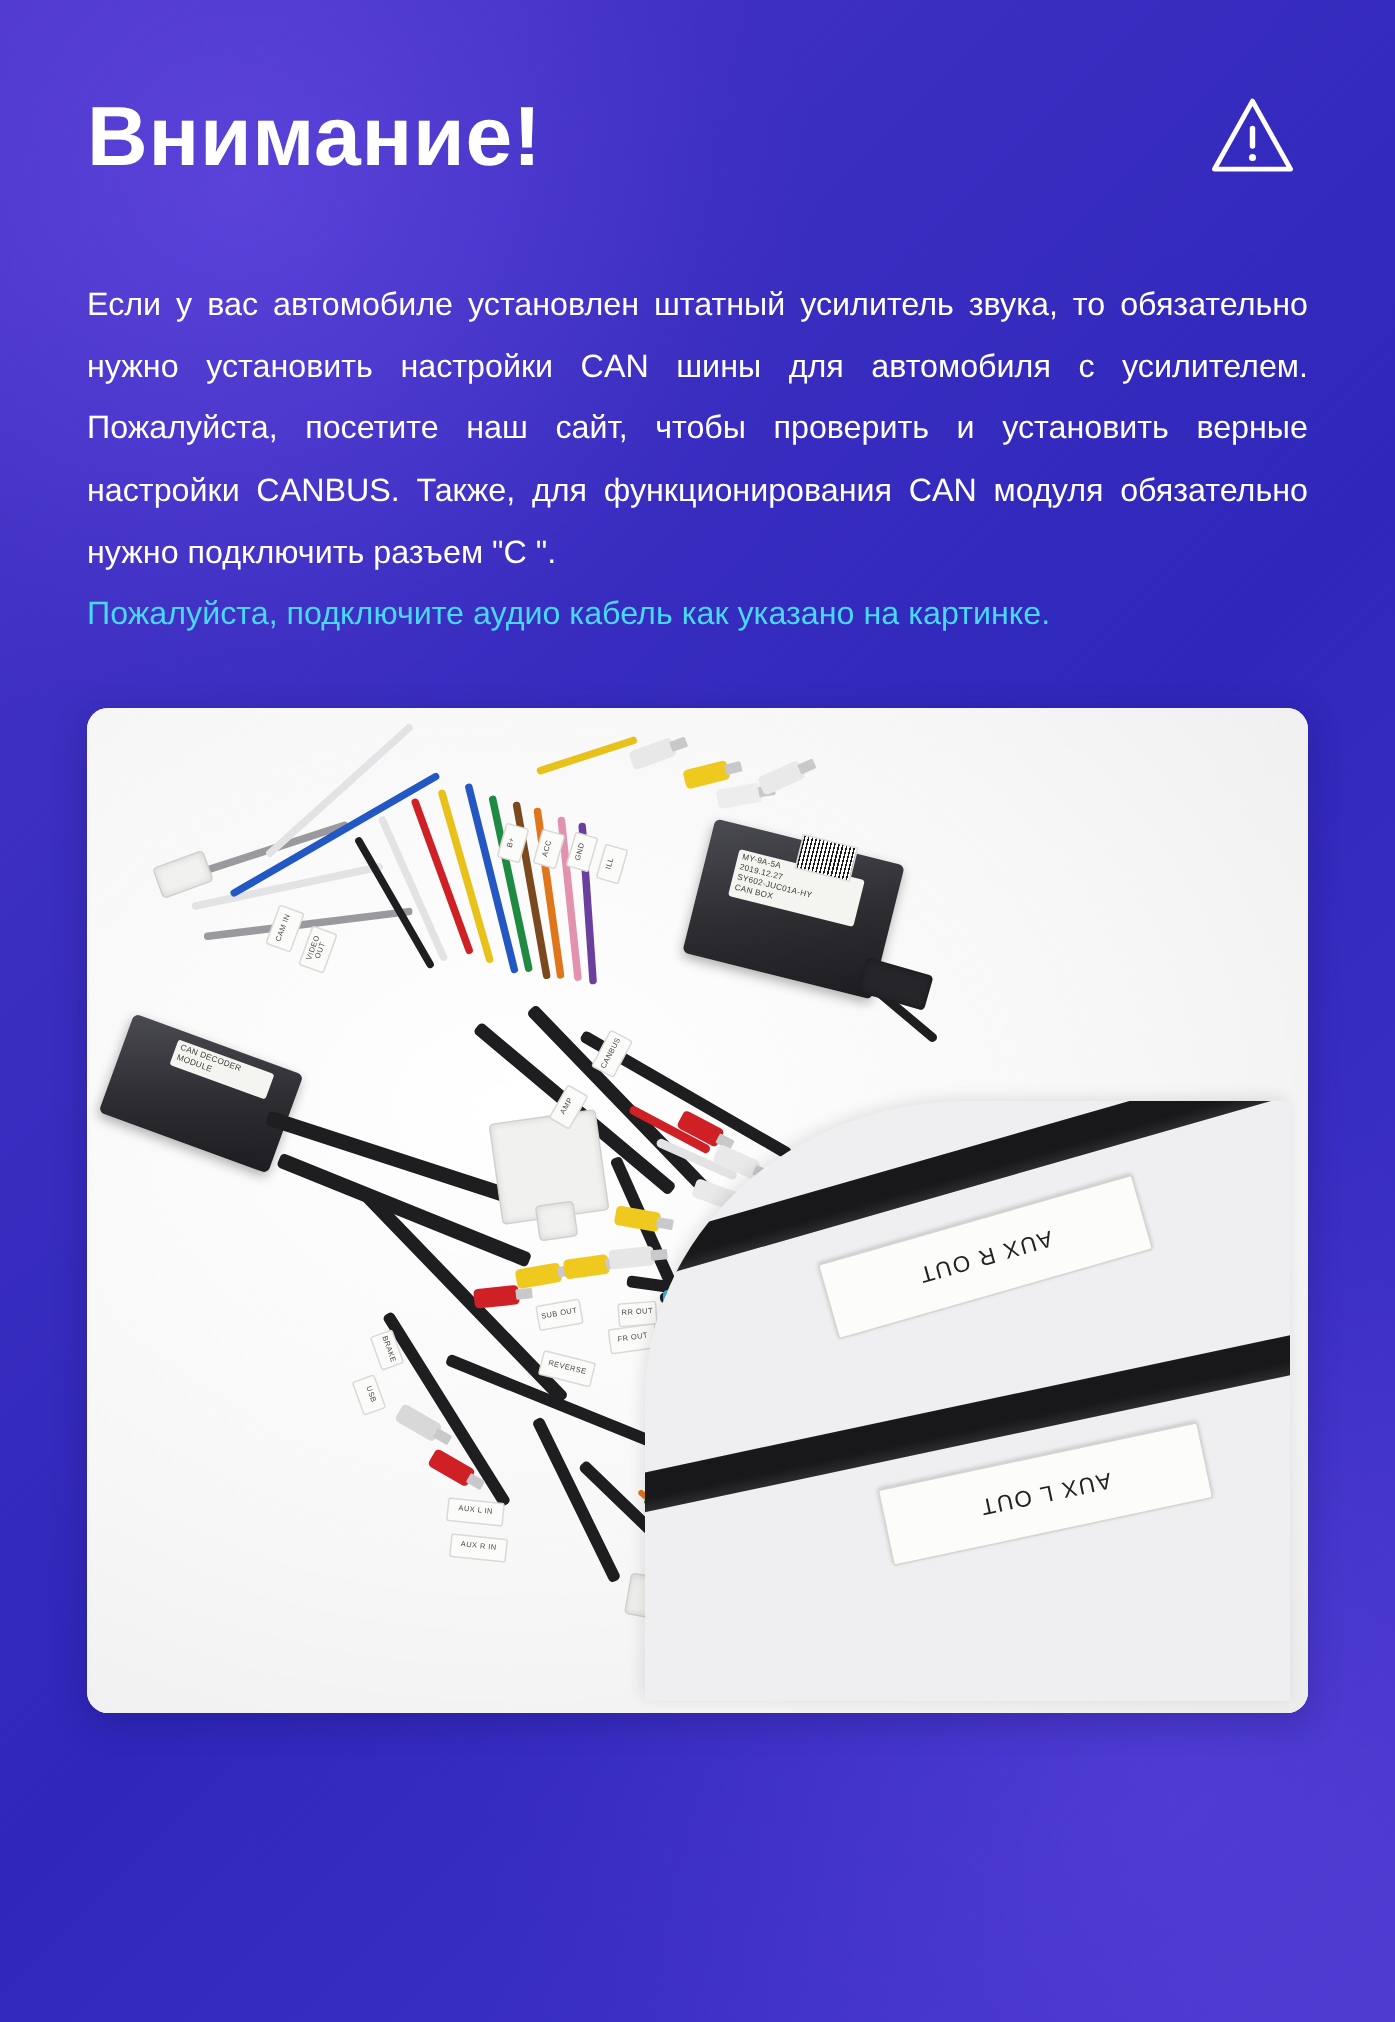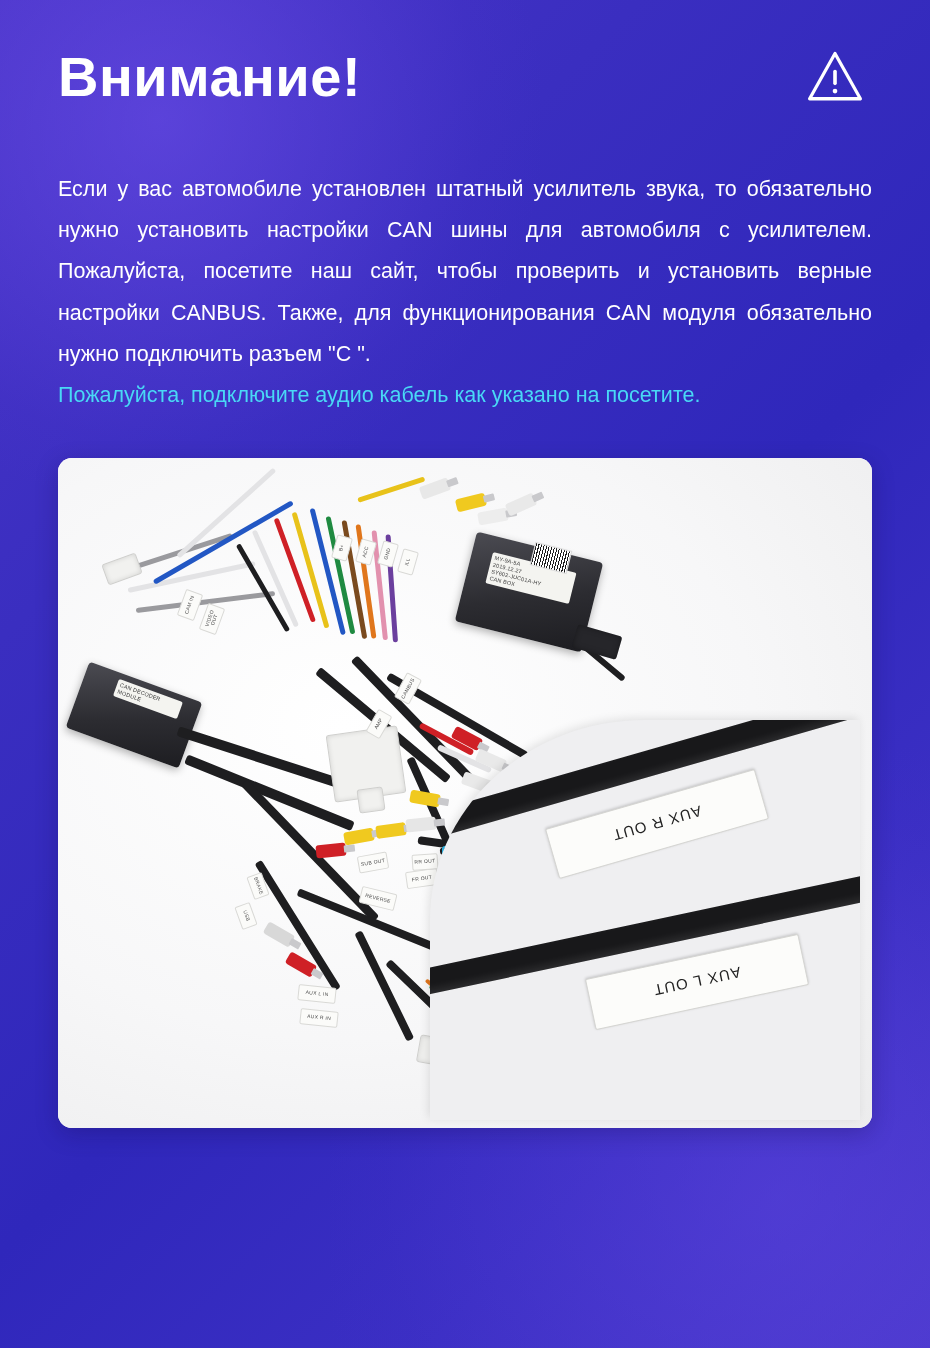--- a/index.html
+++ b/index.html
@@ -46,20 +46,21 @@
     position: relative;
     z-index: 2;
     padding: 0 58px;
   }
 
   .header {
     display: flex;
     align-items: center;
     justify-content: space-between;
     padding-top: 48px;
+    margin-top: 14px;
   }
   .title {
     font-size: 56px;
     font-weight: bold;
     color: #ffffff;
     letter-spacing: 0.5px;
     line-height: 1.05;
     margin: 0;
   }
   .warn-icon {
@@ -235,21 +236,21 @@
       <h1 class="title">Внимание!</h1>
       <svg class="warn-icon" viewBox="0 0 64 64">
         <path d="M32 6 L60 56 L4 56 Z" fill="none" stroke="#ffffff" stroke-width="3.6" stroke-linejoin="round"></path>
         <rect x="30" y="24" width="4" height="17" rx="2" fill="#ffffff"></rect>
         <circle cx="32" cy="47.5" r="2.6" fill="#ffffff"></circle>
       </svg>
     </div>
 
     <div class="body-text">
       <p>Если у вас автомобиле установлен штатный усилитель звука, то обязательно нужно установить настройки CAN шины для автомобиля с усилителем. Пожалуйста, посетите наш сайт, чтобы проверить и установить верные настройки CANBUS. Также, для функционирования CAN модуля обязательно нужно подключить разъем "C ".</p>
-      <p class="highlight">Пожалуйста, подключите аудио кабель как указано на посетите.</p>
+      <p class="highlight">Пожалуйста, подключите аудио кабель как указано на картинке.</p>
     </div>
 
     <div class="photo-card">
       <div class="photo-inner">
 
         <div class="wire gry" style="left:60px;  top:112px; width:120px; height:5px;  transform:rotate(-18deg);"></div>
         <div class="wire wht" style="left:70px;  top:130px; width:130px; height:5px;  transform:rotate(-12deg);"></div>
         <div class="wire gry" style="left:78px;  top:150px; width:140px; height:5px;  transform:rotate(-7deg);"></div>
         <div class="wire blu" style="left:96px;  top:122px; width:160px; height:5px;  transform:rotate(-30deg);"></div>
         <div class="wire wht" style="left:120px; top:96px;  width:130px; height:5px;  transform:rotate(-42deg);"></div>

